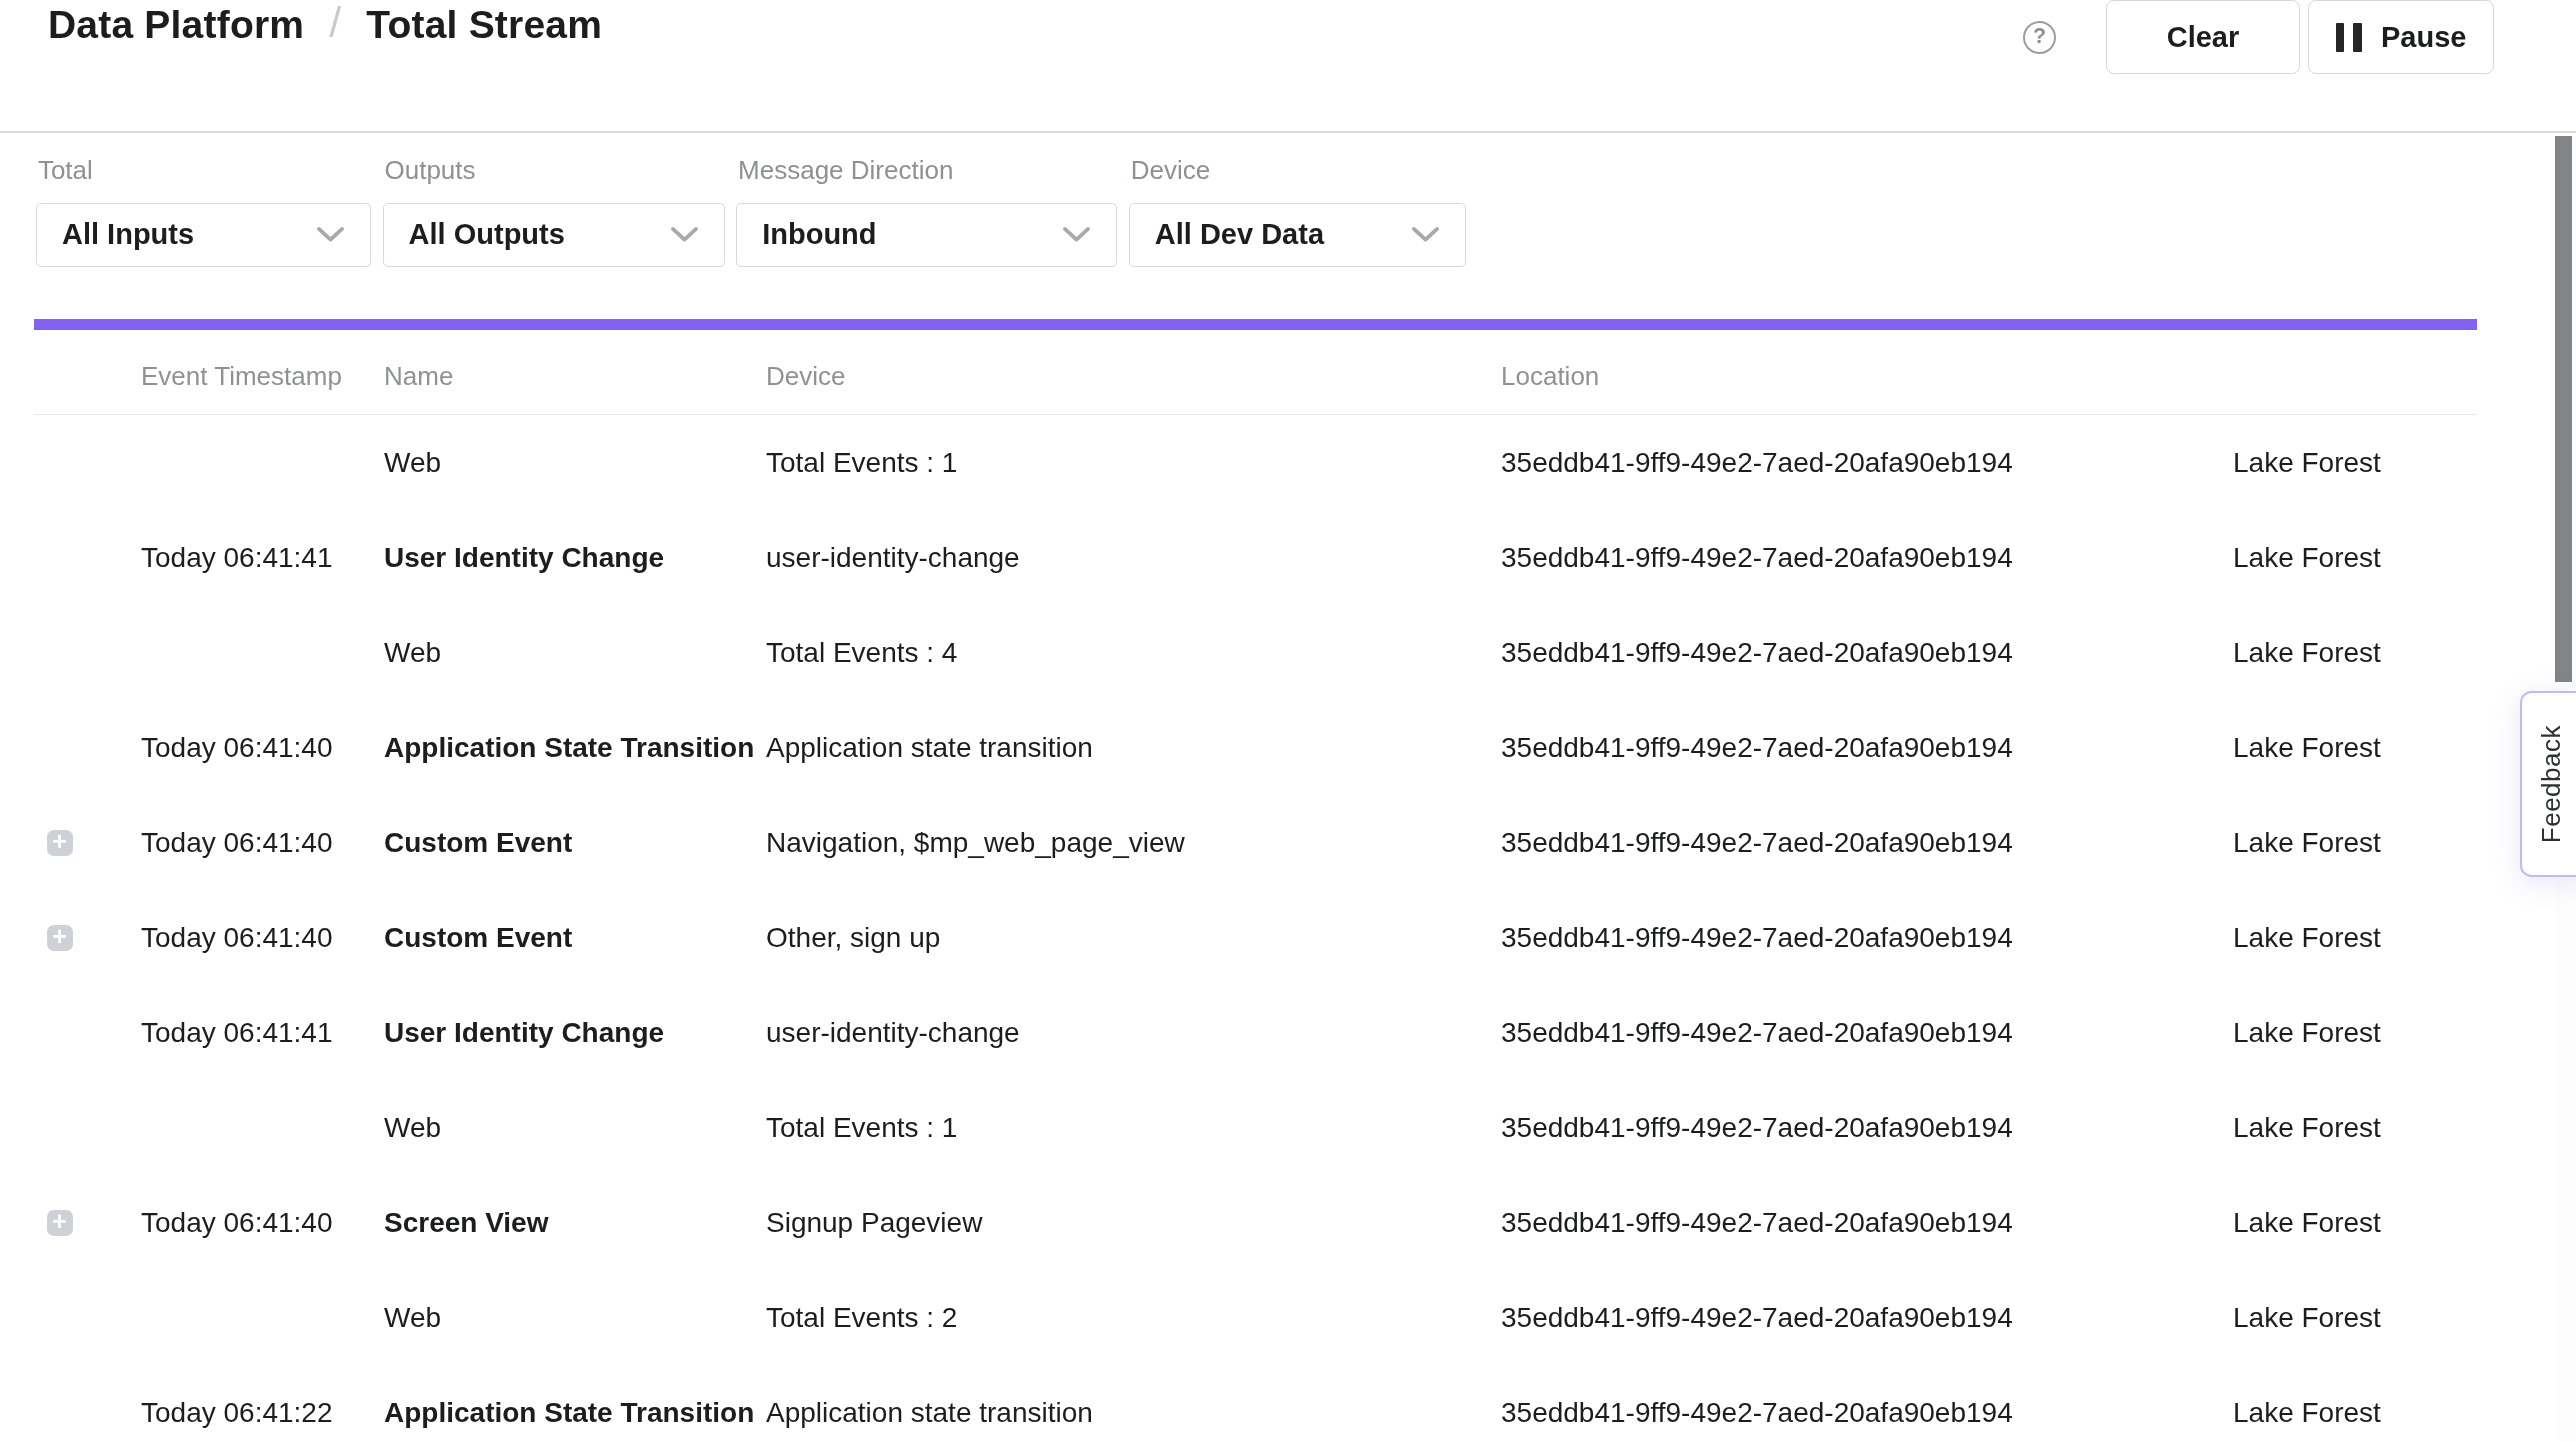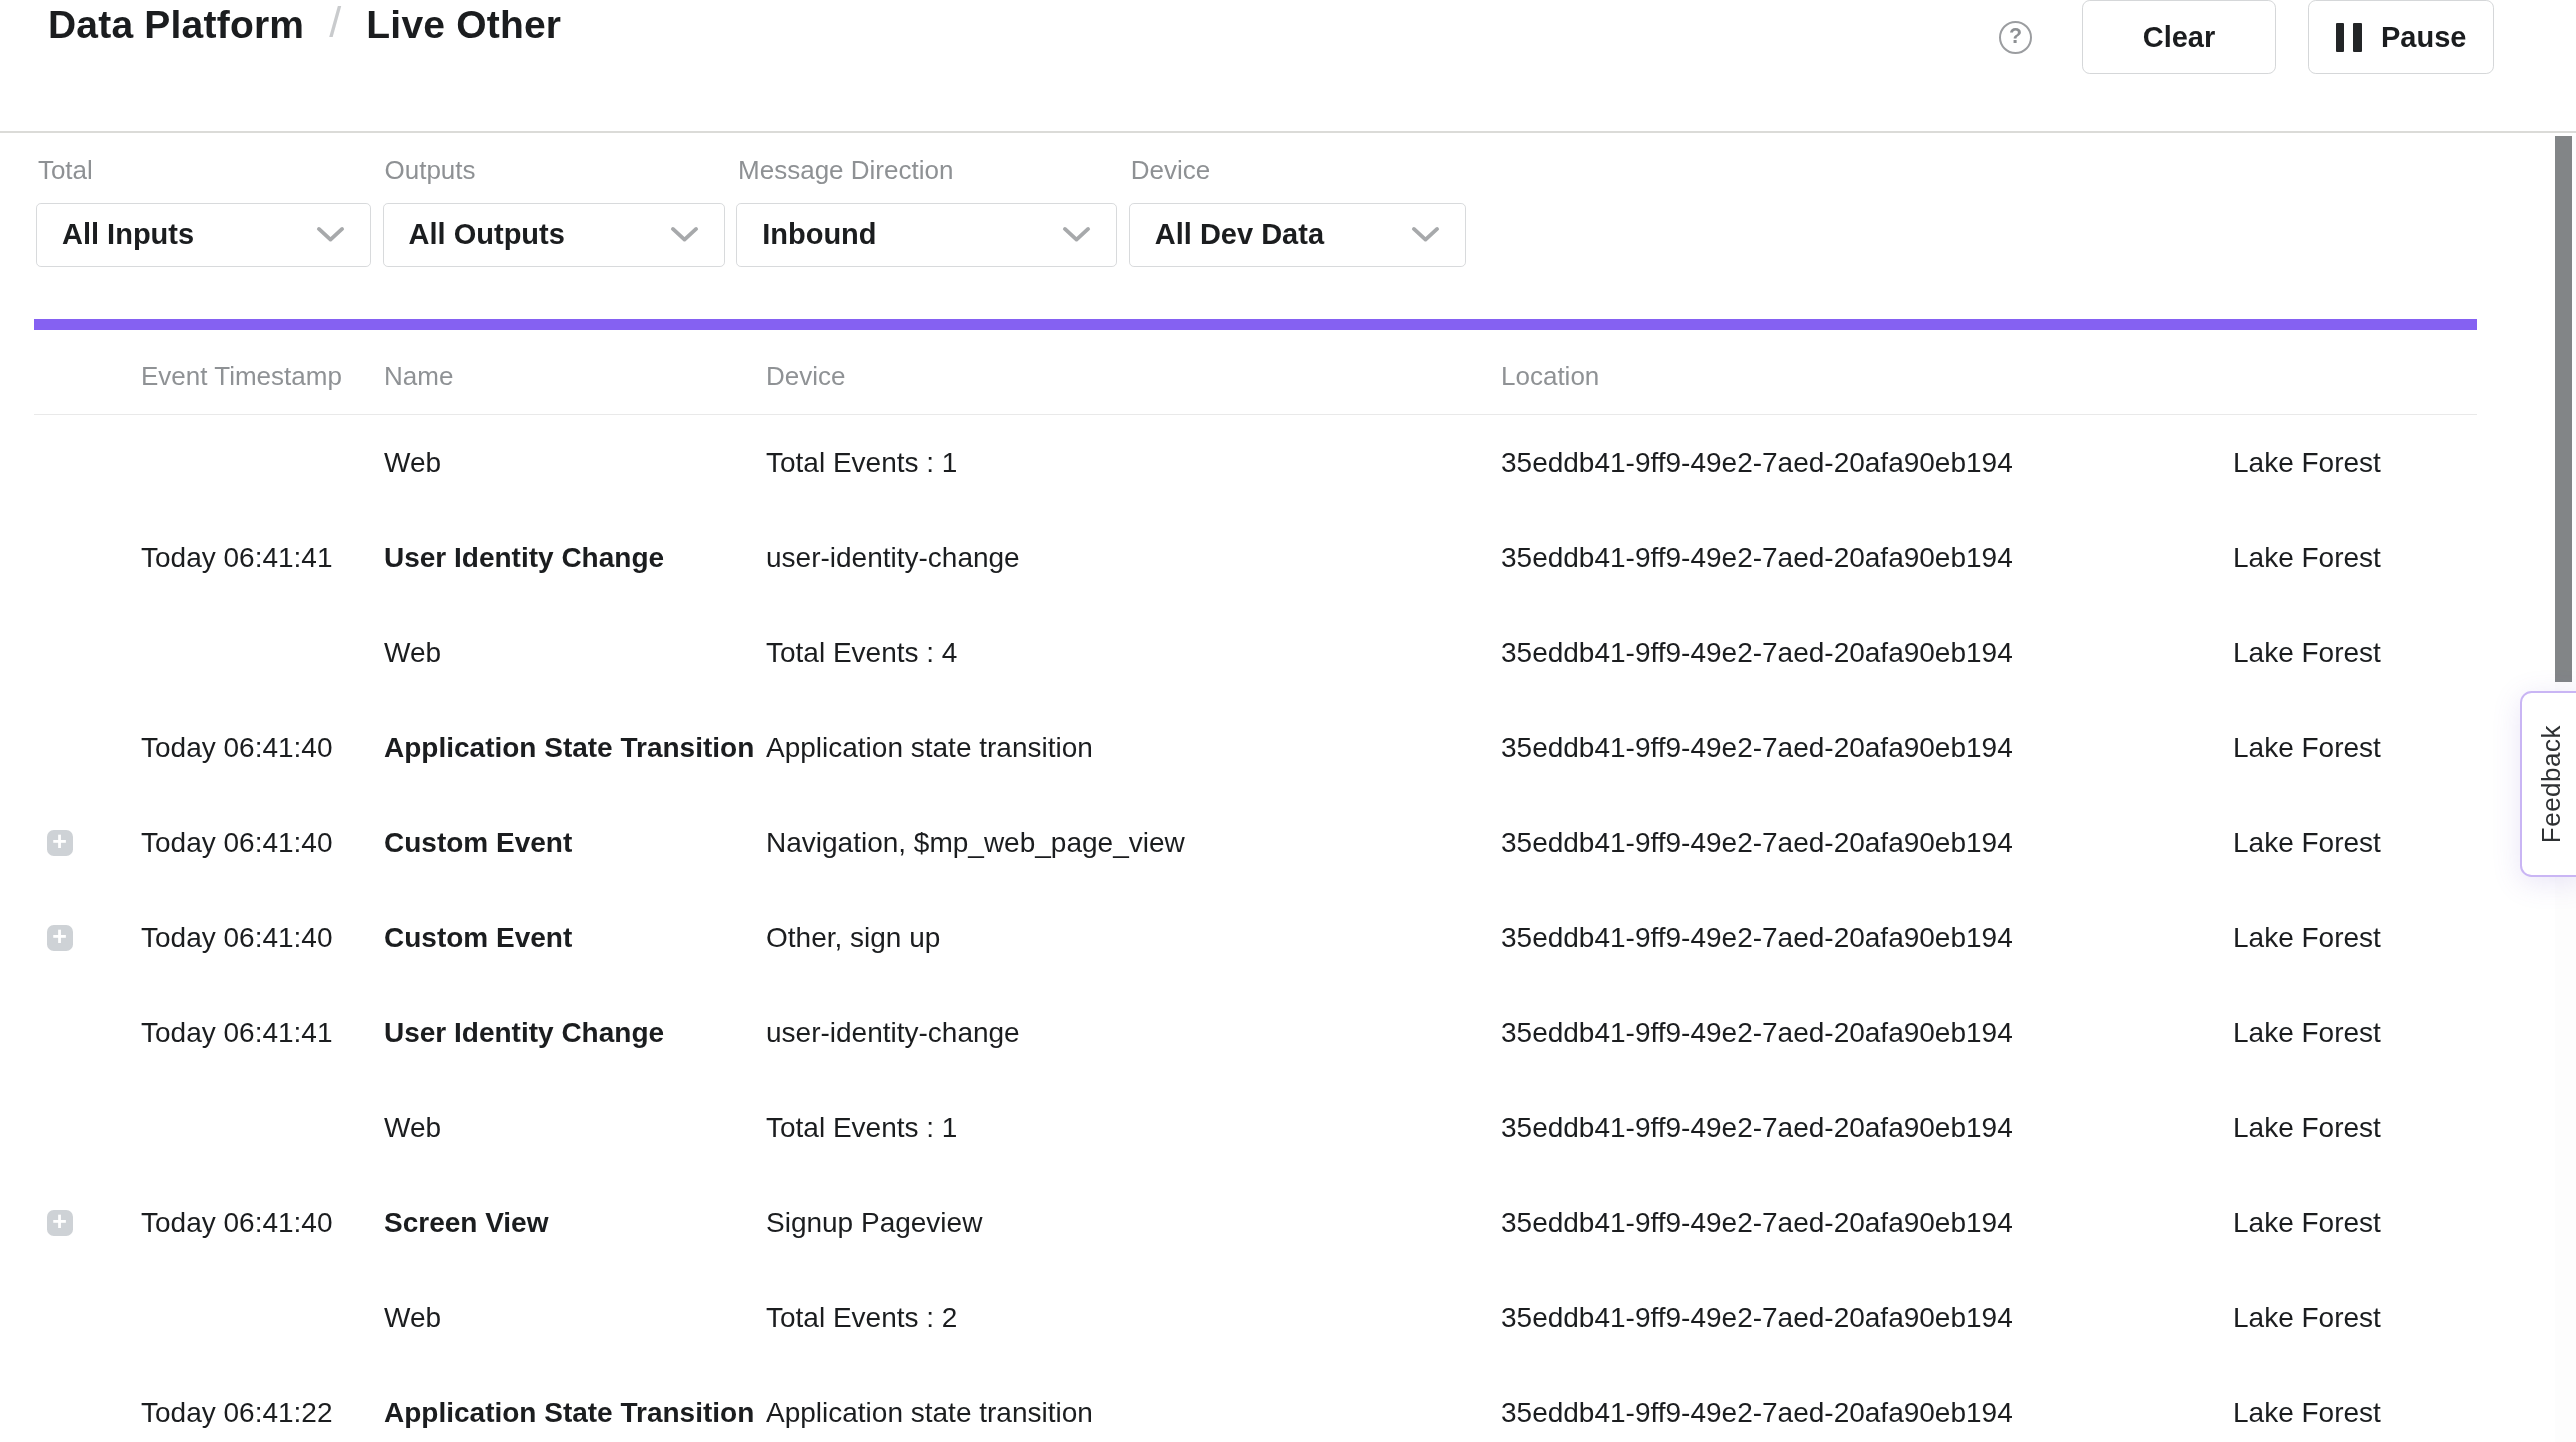--- a/index.html
+++ b/index.html
@@ -33,21 +33,21 @@
     width:33px;height:33px;border:2.9px solid #9b9da0;border-radius:50%;
     display:flex;align-items:center;justify-content:center;
     color:#8d9093;font-size:21.4px;font-weight:700;margin-right:50px;line-height:1;
     cursor:pointer;
   }
   .btn{
     height:74px;background:#fff;border:1.9px solid #d5d7d9;border-radius:7.8px;
     font-family:"Liberation Sans",sans-serif;font-size:29px;font-weight:700;color:var(--text);
     display:flex;align-items:center;justify-content:center;cursor:pointer;
   }
-  .btn.clear{width:194px;margin-right:32px;}
+  .btn.clear{width:194px;margin-right:8px;}
   .btn.pause{width:186px;gap:19.4px;}
   .pause-ic{display:flex;gap:8.7px;}
   .pause-ic i{display:block;width:8.7px;height:29px;background:#232527;border-radius:1px;}
 
   
   .filters{position:absolute;top:155px;left:36px;display:flex;gap:11.6px;}
   .fgroup{display:flex;flex-direction:column;}
   .flabel{font-size:26px;color:var(--muted);margin:0 0 16.5px 1.9px;line-height:1.2;}
   .fselect{
     height:64px;border:1.9px solid var(--border);border-radius:4.9px;background:#fff;
@@ -100,21 +100,21 @@
 </style>
 </head>
 <body>
 
 <div class="page">
 
   <header class="hdr">
     <div class="crumbs">
       <span>Data Platform</span>
       <span class="sep">/</span>
-      <span>Live Other</span>
+      <span>Total Stream</span>
     </div>
     <div class="hdr-actions">
       <div class="help">
         <span>?</span>
       </div>
       <button class="btn clear">
         <span>Clear</span>
       </button>
       <button class="btn pause">
         <span class="pause-ic">

